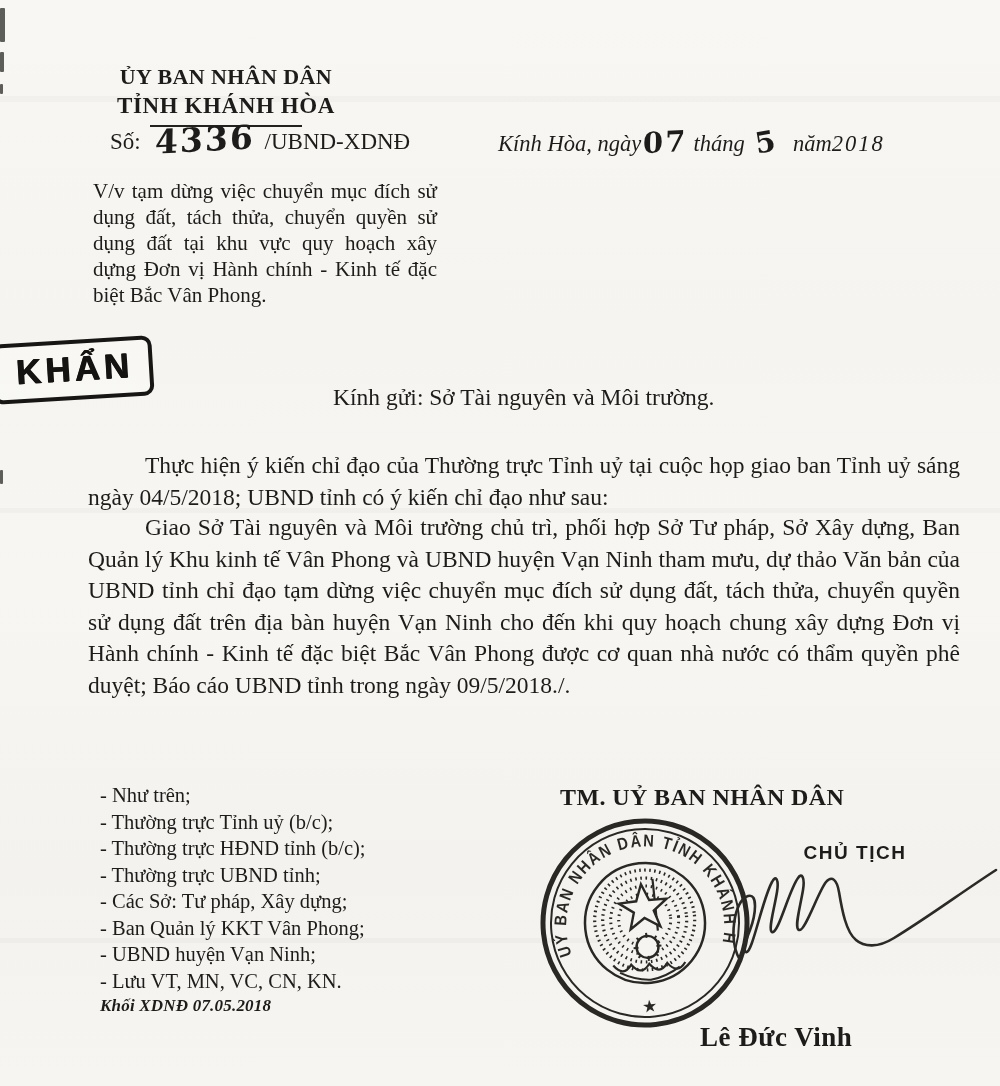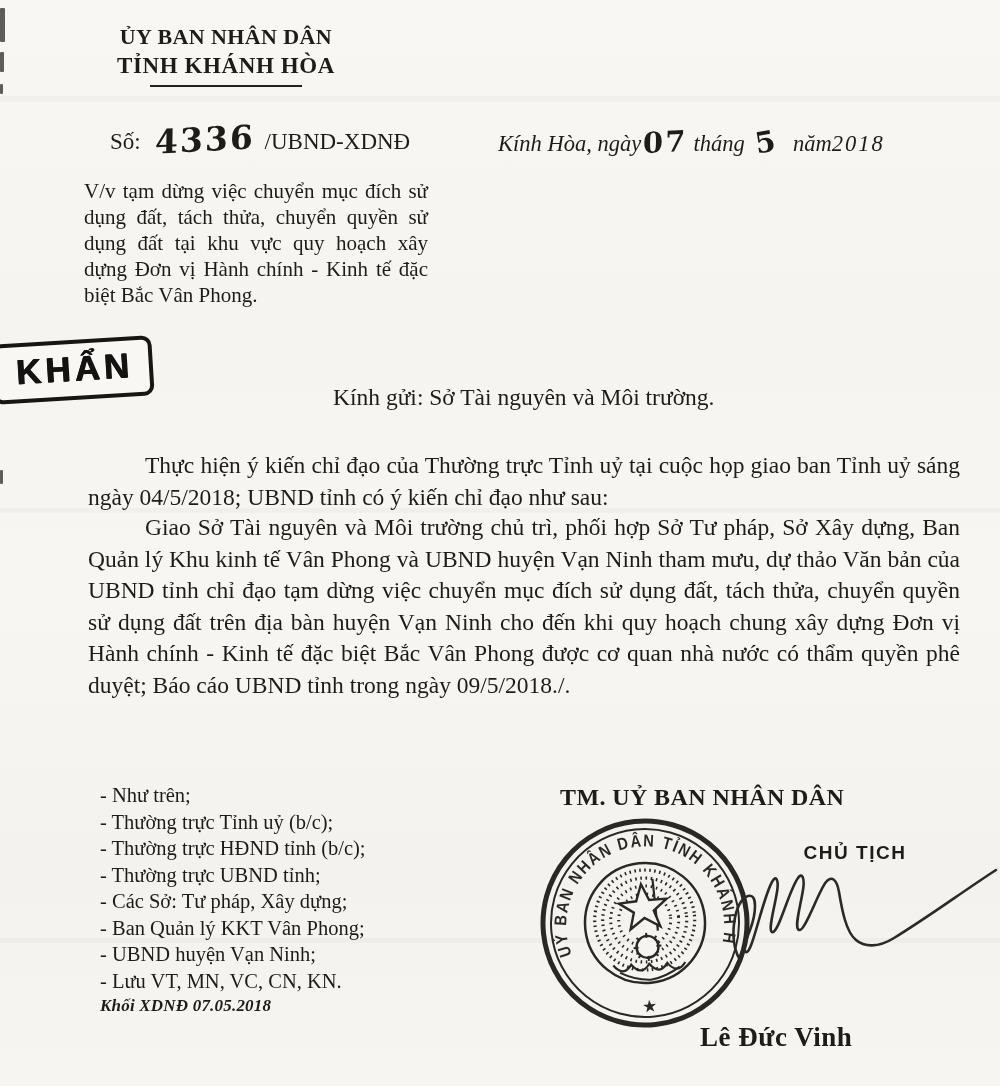--- a/index.html
+++ b/index.html
@@ -11,39 +11,39 @@
     overflow:hidden;
     font-family:"Liberation Serif", serif;
     color:#1d1c1a;
   }
   
   .streak { position:absolute; left:0; width:100%; background:#9a9894; opacity:0.06; pointer-events:none; }
   .edge-mark { position:absolute; left:0; background:#2a2927; opacity:0.75; border-radius:1px; }
 
   
   .issuer-block { position:absolute; left:86px; top:24px; width:280px; text-align:center; }
-  .issuer-line1 { font-size:22px; font-weight:700; letter-spacing:0.4px; white-space:nowrap; }
+  .issuer-line1 { font-size:22px; font-weight:700; letter-spacing:0.4px; white-space:nowrap;margin-top:40px; }
   .issuer-line2 { font-size:23px; font-weight:700; letter-spacing:0.6px; margin-top:3px; white-space:nowrap; }
   .issuer-rule { width:152px; height:0; border-bottom:2.5px solid #23221f; margin:6px auto 0; }
 
   .national-block { position:absolute; left:448px; top:26px; width:540px; text-align:center; }
   .national-line1 { font-size:24px; font-weight:700; letter-spacing:0.2px; white-space:nowrap; }
   .national-line2 { display:inline-block; font-size:25px; font-weight:700; margin-top:2px; padding:0 4px 3px; border-bottom:2.5px solid #23221f; white-space:nowrap; }
 
   
   .doc-number { position:absolute; left:110px; top:118px; font-size:23px; white-space:nowrap; }
   .hand { display:inline-block; font-family:"DejaVu Serif", serif; font-weight:600; transform:rotate(-3deg) skewX(-4deg); letter-spacing:2px; }
   .doc-number .hand { font-size:33px; margin:0 10px 0 14px; position:relative; top:2px; }
   .date-line { position:absolute; left:498px; top:124px; font-size:22.5px; font-style:italic; white-space:nowrap; }
   .date-line .hand { font-size:29px; font-style:normal; margin:0 6px 0 2px; position:relative; top:1px; }
   .date-line .hand.month { transform:rotate(-10deg); margin:0 16px 0 10px; }
   .date-line .year { letter-spacing:2px; margin-left:0; }
 
   
-  .subject { position:absolute; left:84px; top:178px; width:344px; font-size:21px; line-height:26px; text-align:justify; }
+  .subject { position:absolute; left:93px; top:178px; width:344px; font-size:21px; line-height:26px; text-align:justify; }
 
   
   .urgent-stamp {
     position:absolute; left:-8px; top:340px;
     border:4.5px solid #171614; border-radius:10px;
     padding:5px 16px 7px 20px;
     transform:rotate(-3.5deg);
     font-family:"Liberation Sans", sans-serif; font-weight:700; font-size:35px;
     letter-spacing:4px; color:#141311;
     text-shadow:0.7px 0 0 #141311, -0.3px 0 0 #141311;

